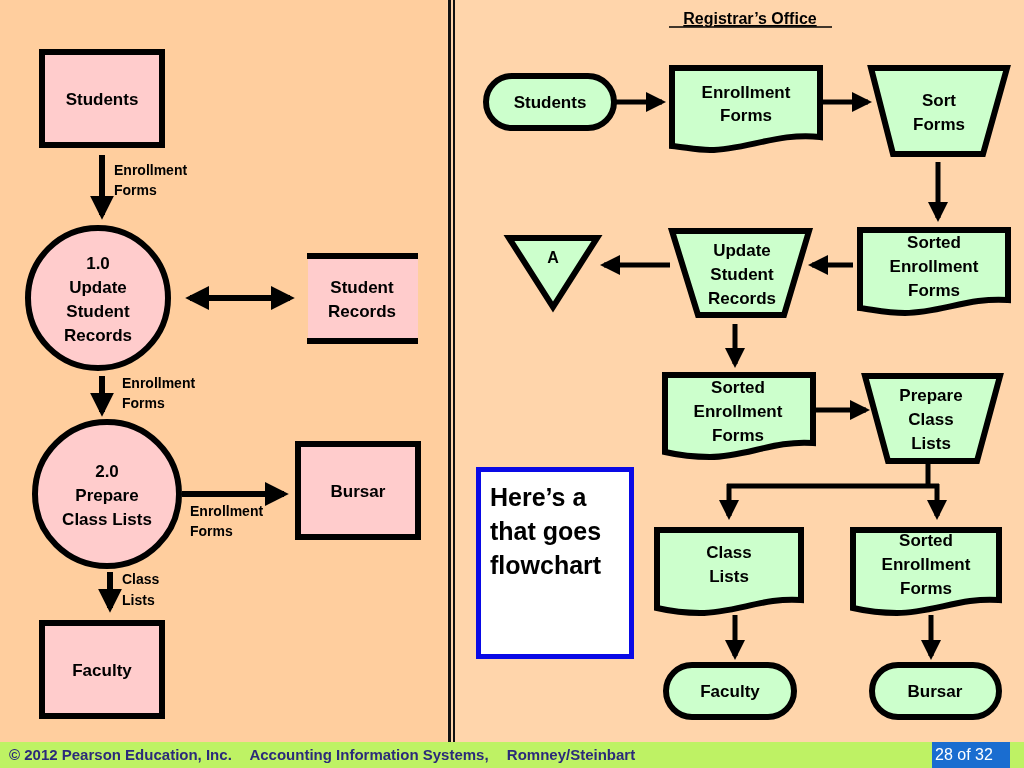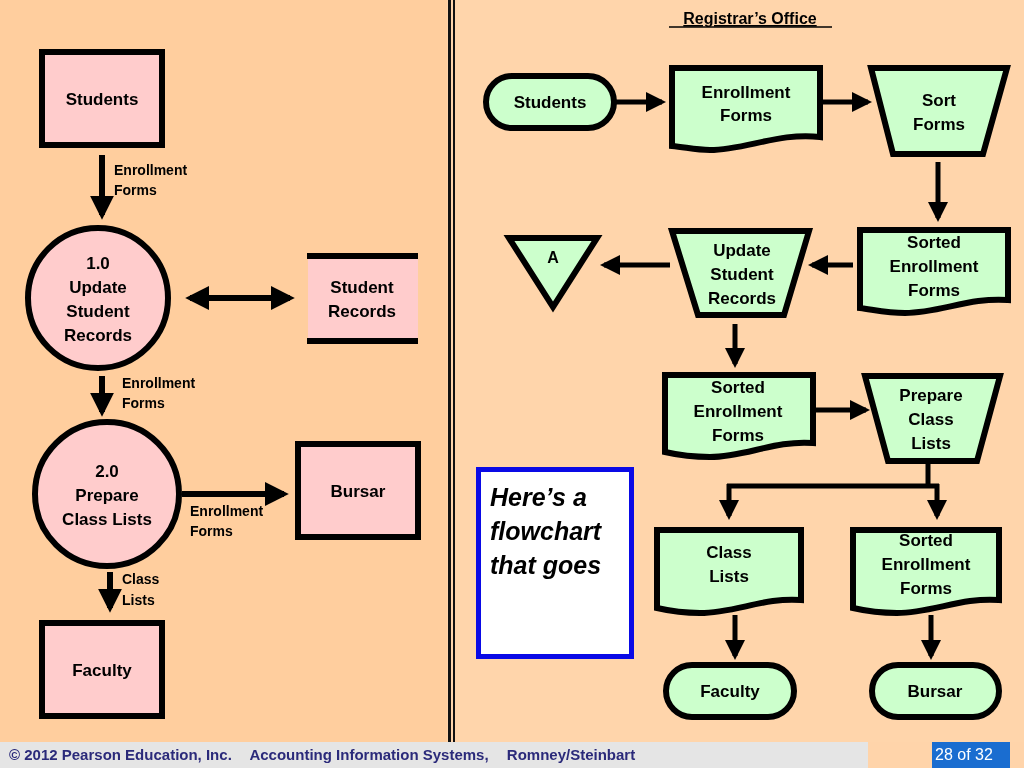--- a/index.html
+++ b/index.html
@@ -4,25 +4,25 @@
 <style>
   html, body { margin:0; padding:0; }
   body { width:1024px; height:768px; position:relative; overflow:hidden; background:#FFD4AA; font-family:"Liberation Sans", sans-serif; }
   #left-panel { position:absolute; left:0; top:0; width:447px; height:742px; background:#FFCE9E; }
   #right-panel { position:absolute; left:458px; top:0; width:566px; height:742px; background:#FFD5AB; }
   #divider { position:absolute; left:447px; top:0; width:11px; height:742px; }
   #divider .l1 { position:absolute; left:1px; top:0; width:3px; height:100%; background:#111; }
   #divider .l2 { position:absolute; left:6px; top:0; width:2px; height:100%; background:#111; }
   svg#diagram { position:absolute; left:0; top:0; }
   .lbl { font-family:"Liberation Sans", sans-serif; font-weight:bold; fill:#000; }
-  #footer { position:absolute; left:0; top:742px; width:868px; height:26px; background:#e5e5e5;text-align:center; }
+  #footer { position:absolute; left:0; top:742px; width:1024px; height:26px; background:#bef264;text-align:center; }
   #footer-text { position:absolute; left:9px; top:4px; font-size:15px; font-weight:bold; color:#2B2A7A; white-space:nowrap; }
   #footer-text span { margin-right:14px; }
   #page-num { position:absolute; left:932px; top:742px; width:78px; height:26px; background:#1A6DD0; color:#fff; font-size:16px; line-height:26px; padding-left:3px; box-sizing:border-box; }
-  #callout { position:absolute; left:476px; top:467px; width:158px; height:192px; box-sizing:border-box; border:5px solid #0A0AE6; background:#fff; padding:8px 0 0 9px; font-size:25px; font-weight:bold; line-height:34px; color:#000;font-style:italic; }
+  #callout { position:absolute; left:476px; top:467px; width:158px; height:192px; box-sizing:border-box; border:5px solid #0A0AE6; background:#fff; padding:8px 0 0 9px; font-size:25px; font-weight:bold; line-height:34px; color:#000; }
 </style>
 </head>
 <body>
 
 <div id="left-panel"></div>
 <div id="right-panel"></div>
 <div id="divider">
     <div class="l1"></div>
     <div class="l2"></div>
   </div>
@@ -181,22 +181,22 @@
     <text class="lbl" x="730" y="697" font-size="17" text-anchor="middle">Faculty</text>
   </g>
   <g>
     <rect x="872" y="665" width="127" height="52" rx="26" fill="#CCFFCC" stroke="#000" stroke-width="6"></rect>
     <text class="lbl" x="935" y="697" font-size="17" text-anchor="middle">Bursar</text>
   </g>
 </svg>
 
 <div id="callout">
   <div>Here’s a</div>
+  <div>that goes</div>
   <div>flowchart</div>
-  <div>that goes</div>
 </div>
 
 <div id="footer">
   <div id="footer-text">
     <span>© 2012 Pearson Education, Inc.</span>
     <span>Accounting Information Systems,</span>
     <span>Romney/Steinbart</span>
   </div>
 </div>
 <div id="page-num">28 of 32</div>

